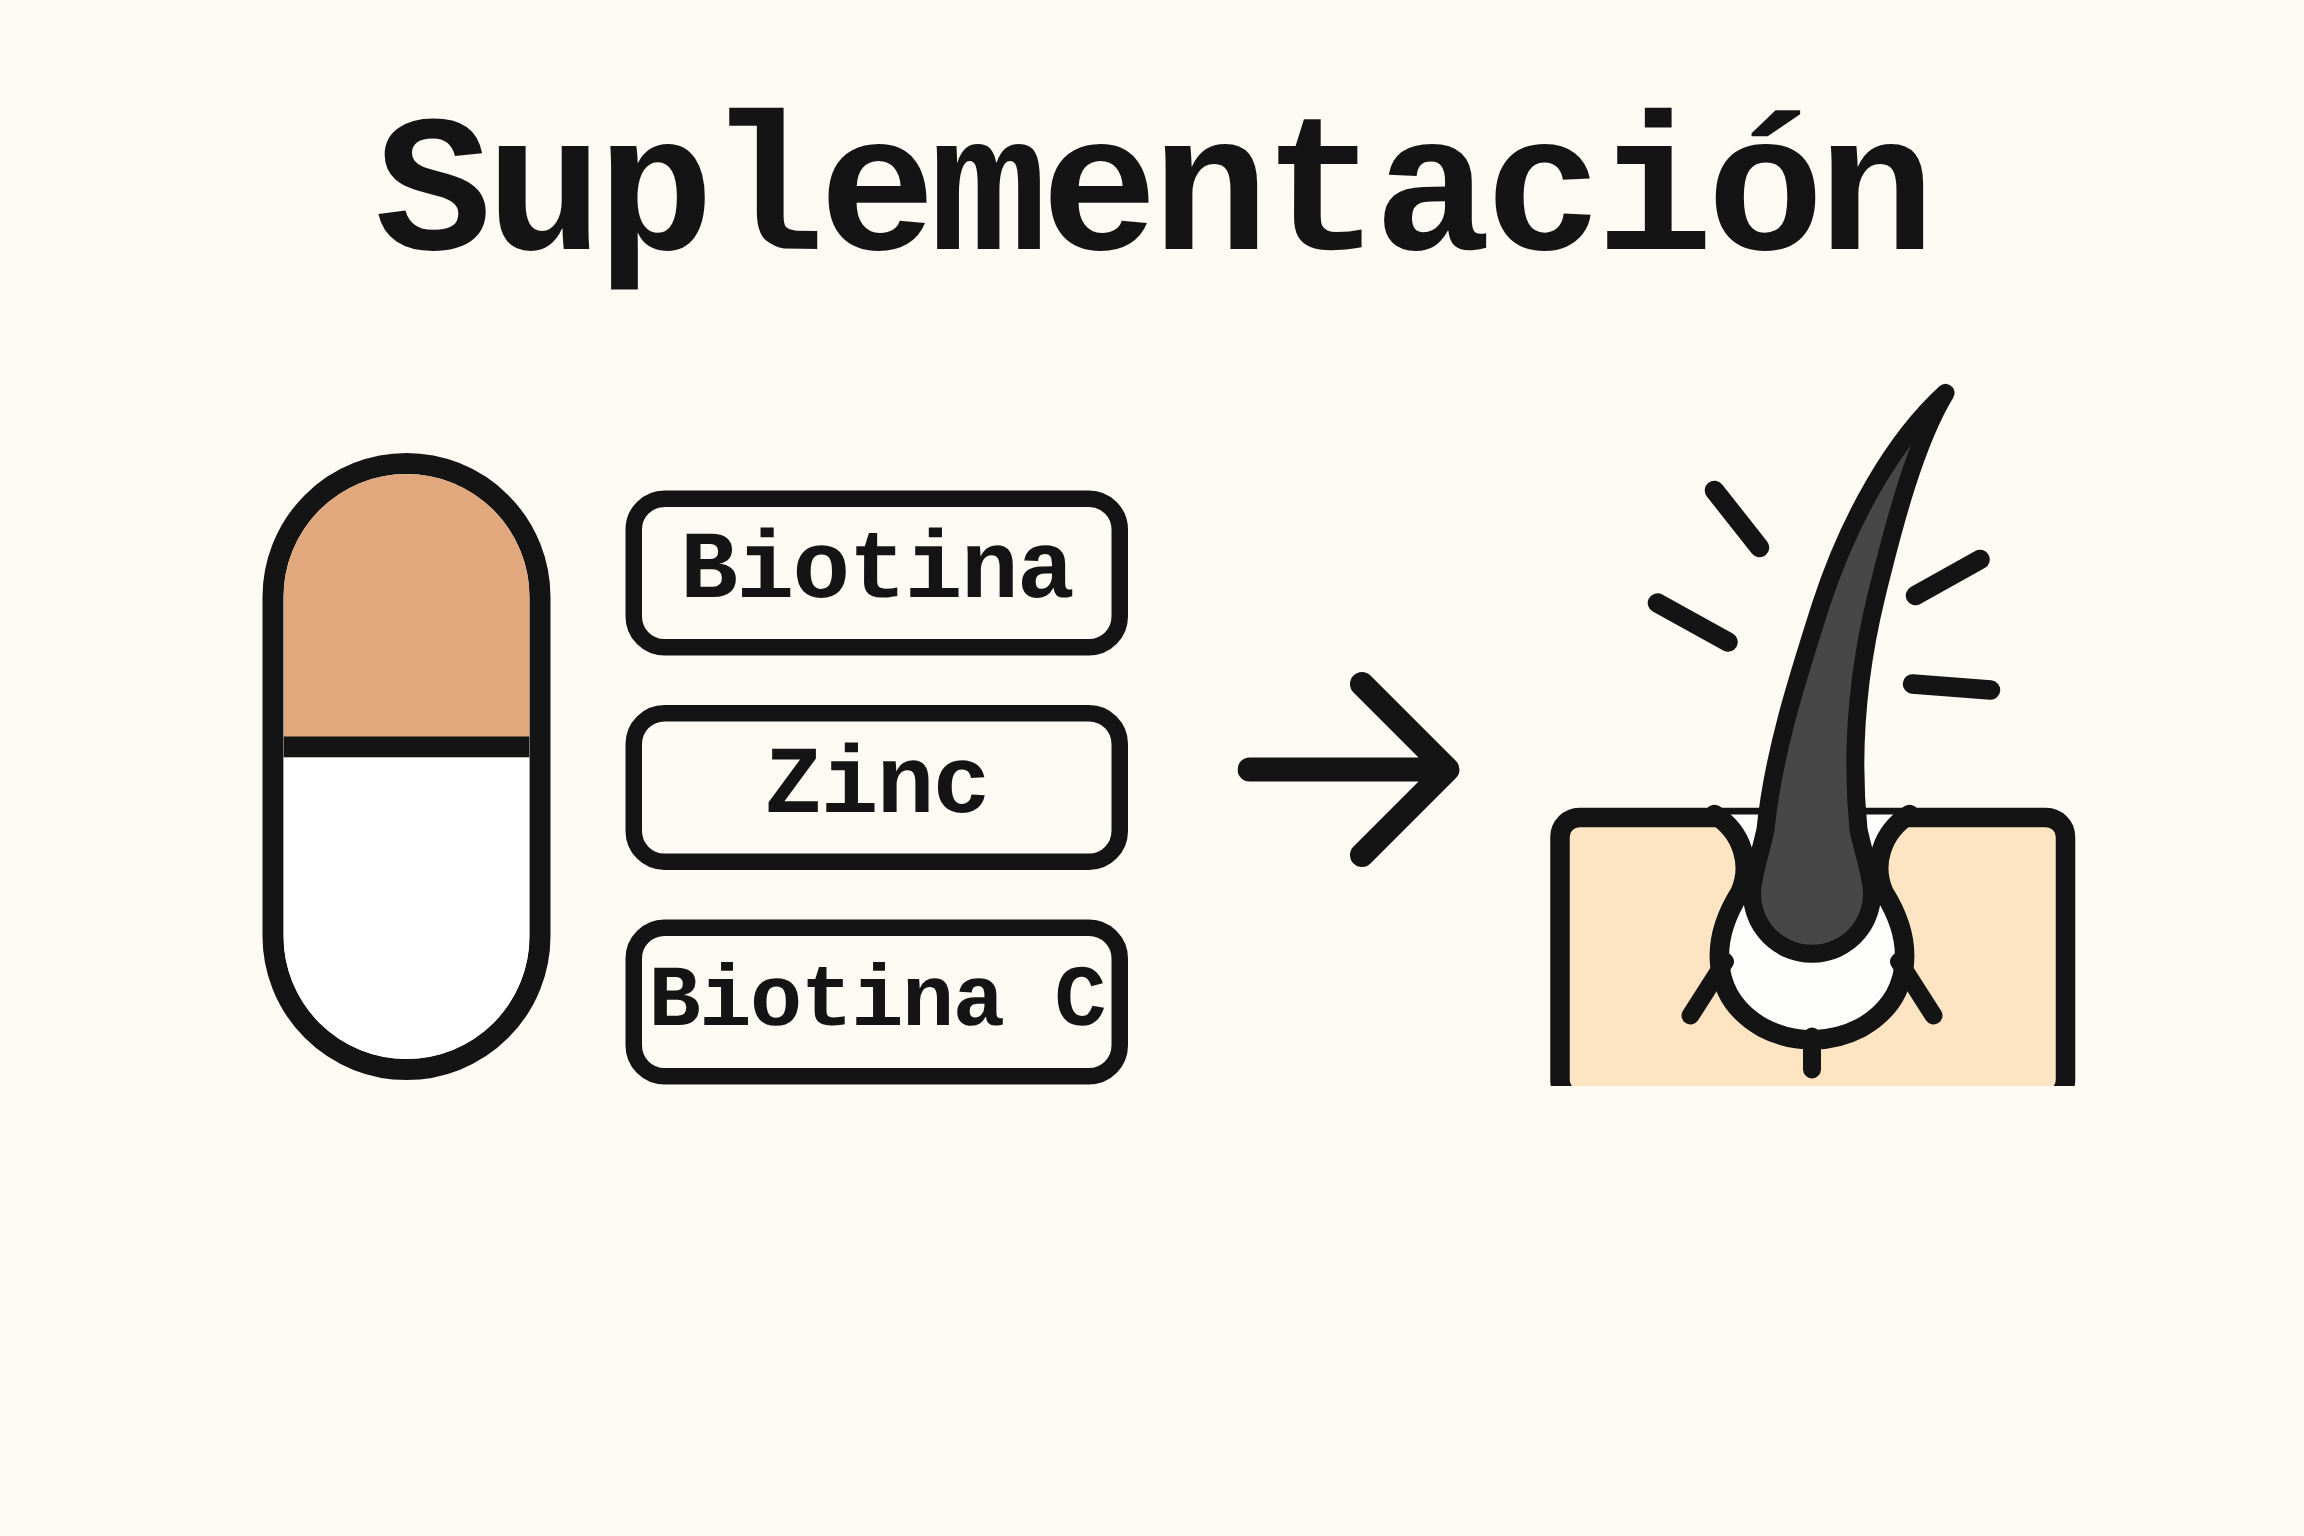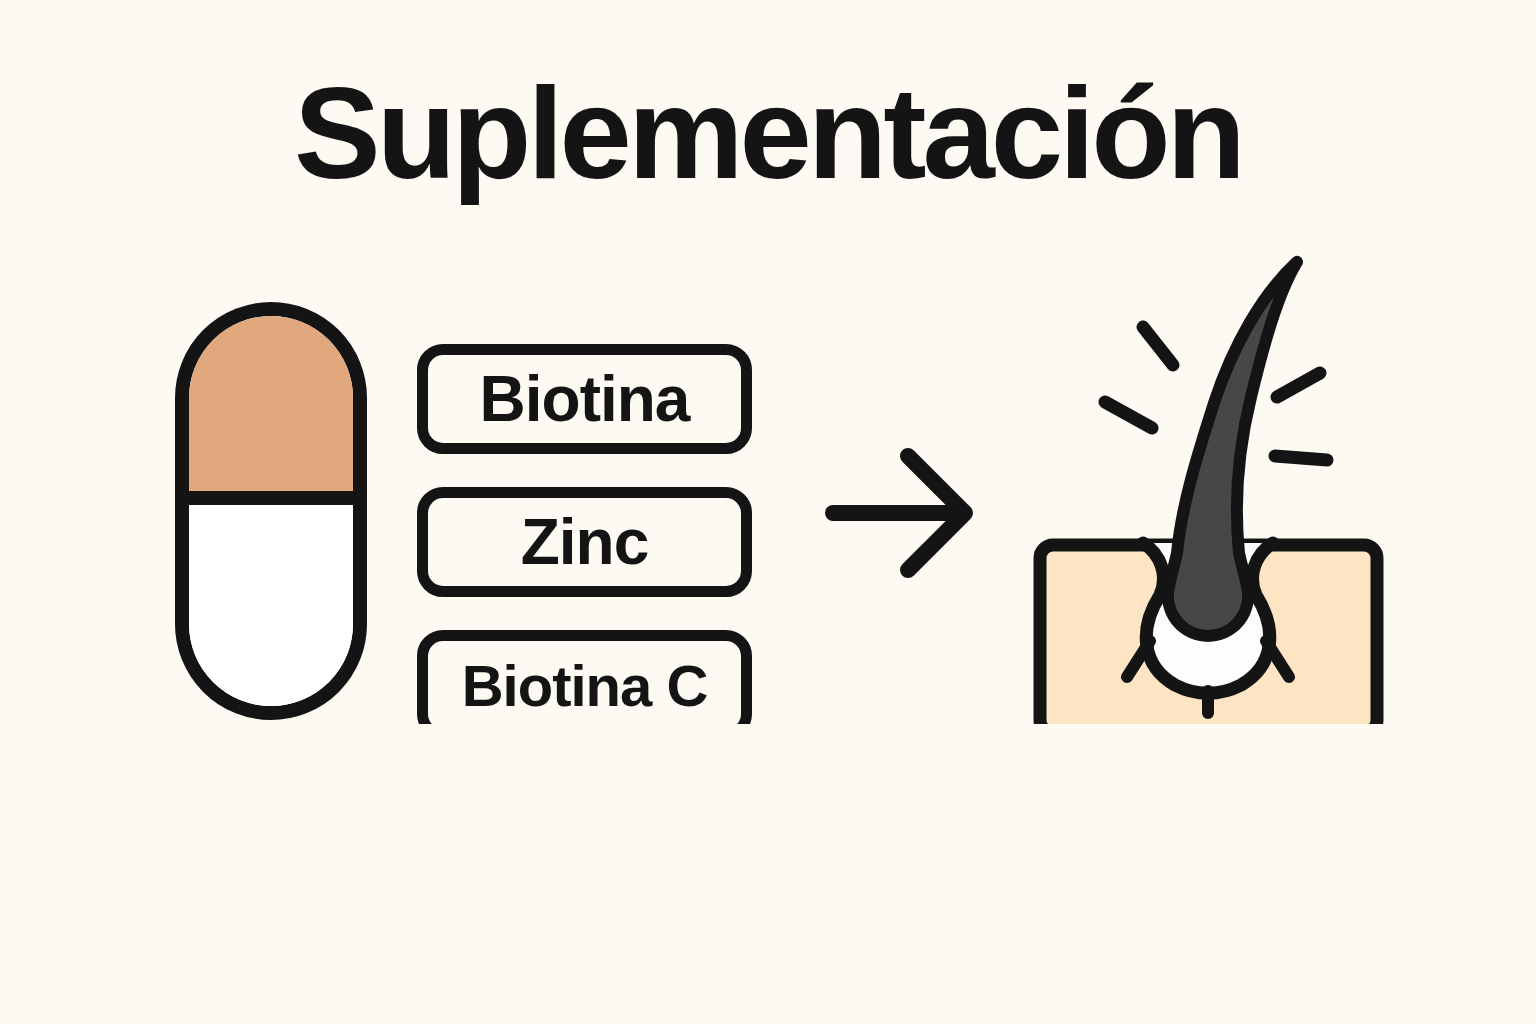--- a/index.html
+++ b/index.html
@@ -11,21 +11,21 @@
     --hair:#474747;
     --pocket:#FDFDFB;
   }
   *{margin:0;padding:0;box-sizing:border-box;}
   html,body{background:var(--bg);}
   .canvas{
     position:relative;
     width:1536px;height:724px;
     background:var(--bg);
     overflow:hidden;
-    font-family:Liberation Sans, sans-serif;
+    font-family:Liberation Mono, monospace;
     color:var(--ink);
   }
   .title{
     position:absolute;
     top:68px;left:0;width:100%;
     text-align:center;
     font-size:130px;
     font-weight:bold;
     letter-spacing:-4px;
     line-height:1;
@@ -44,21 +44,21 @@
   }
   .capsule-top{
     height:189px;
     background:var(--capsule-top);
     border-bottom:14px solid var(--ink);
   }
   .capsule-bottom{flex:1;background:var(--capsule-bottom);}
   
   .badges{
     position:absolute;
-    left:417px;top:344px;
+    left:417px;top:327px;
     width:335px;
     display:flex;flex-direction:column;gap:33px;
   }
   .badge{
     height:110px;
     border:11px solid var(--ink);
     border-radius:26px;
     display:flex;align-items:center;justify-content:center;
     font-weight:bold;
     font-size:64px;

